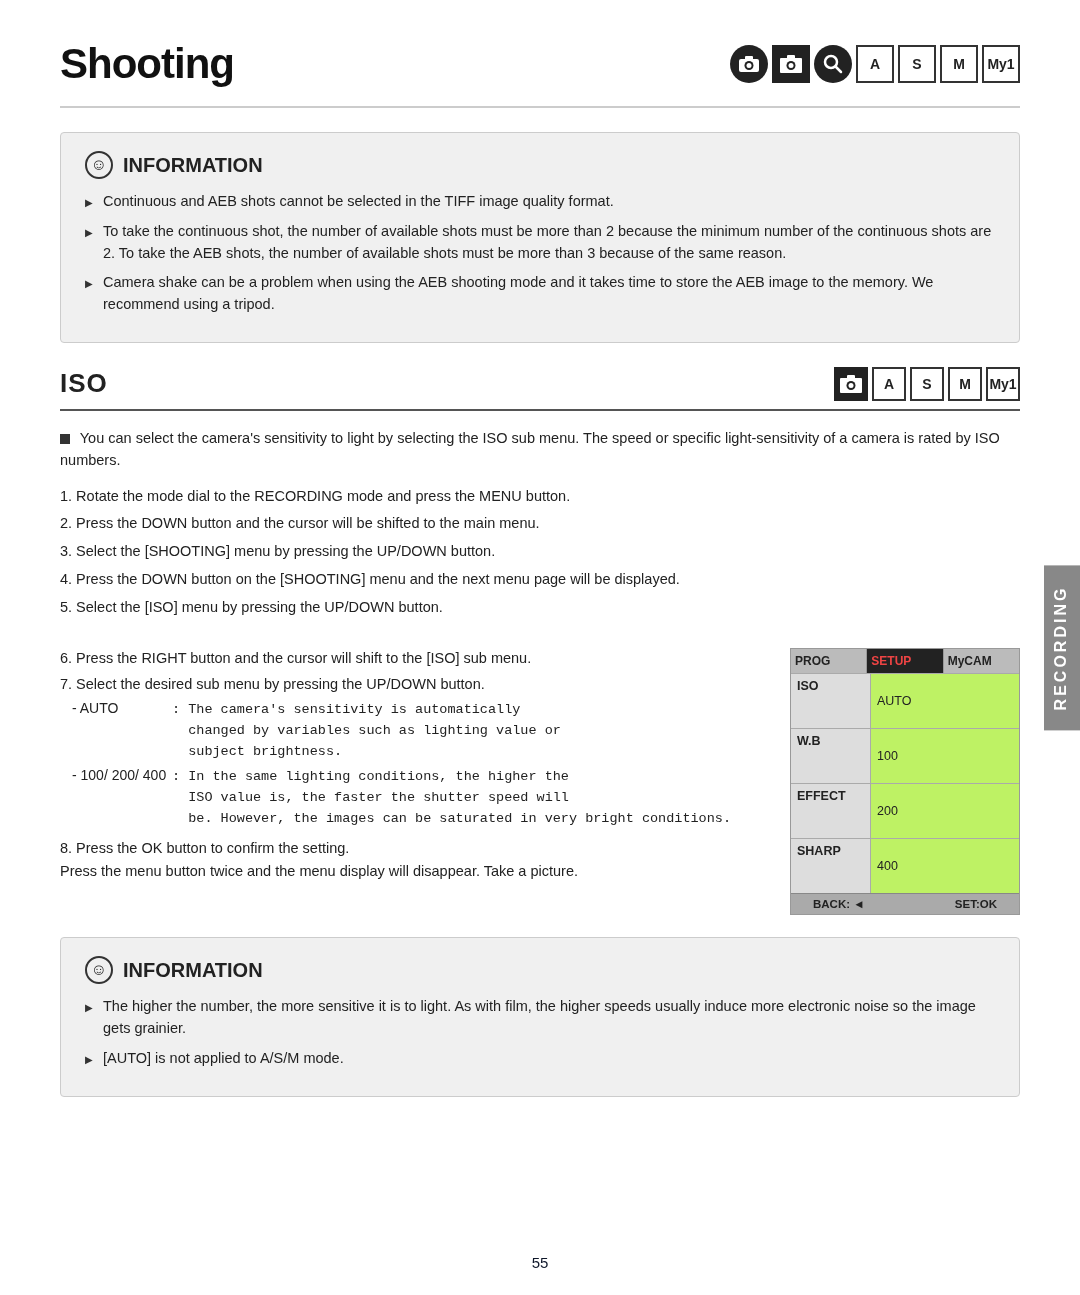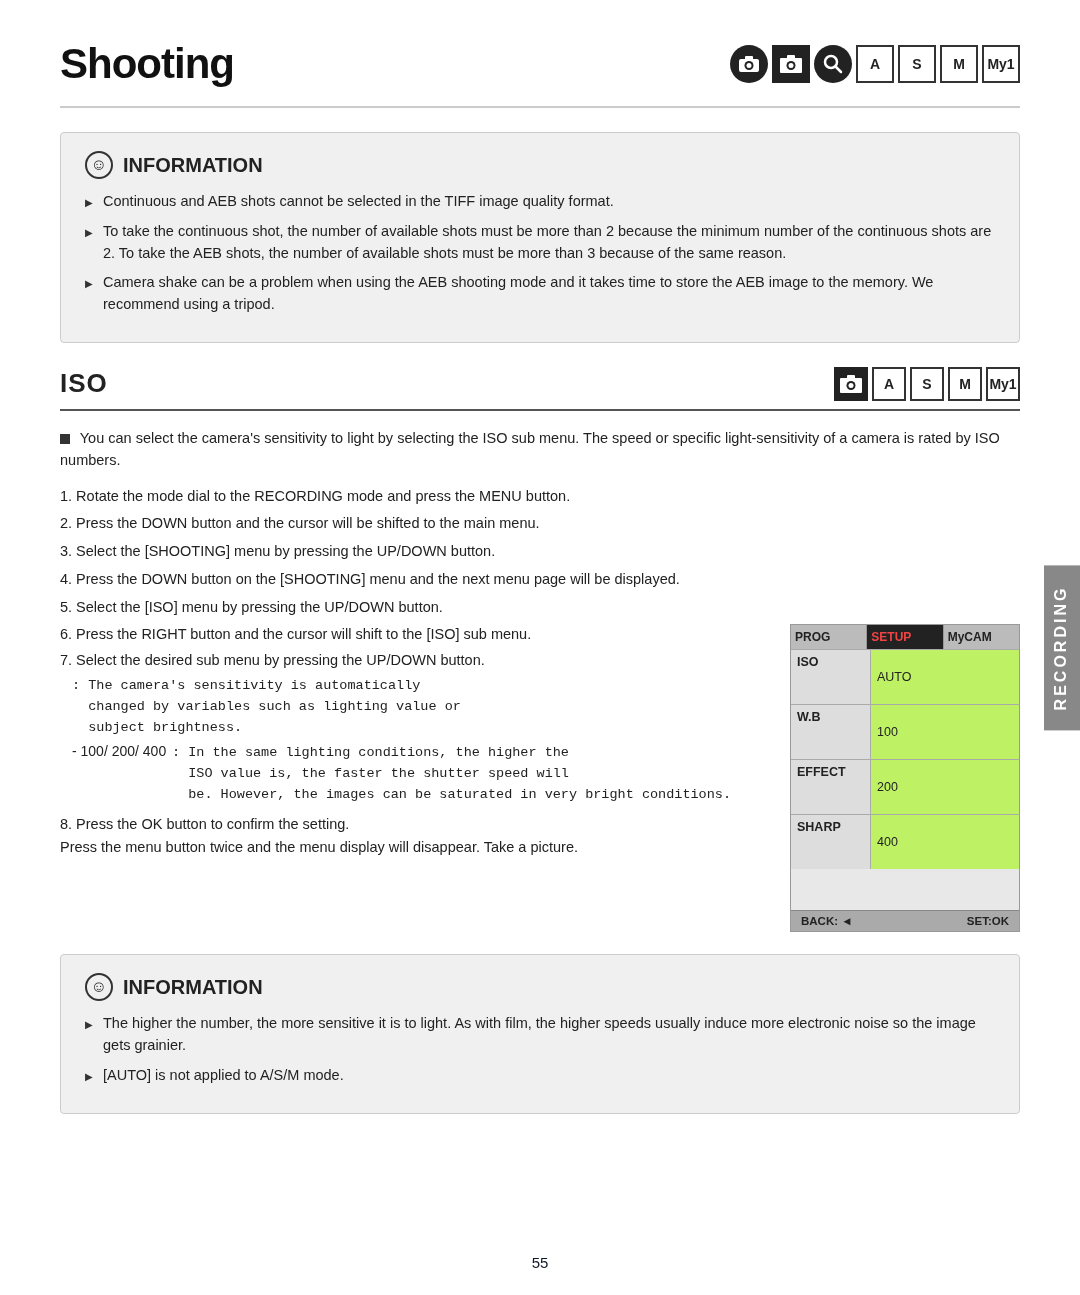--- a/index.html
+++ b/index.html
@@ -200,21 +200,21 @@
       width: 10px;
       height: 10px;
       background: #333;
       margin-right: 6px;
       vertical-align: middle;
     }
 
     .steps-list {
       list-style: none;
       padding: 0;
-      margin-bottom: 6px;
+      margin-bottom: 30px;
     }
 
     .steps-list li {
       margin-bottom: 6px;
       font-size: 14.5px;
       line-height: 1.5;
     }
 
     
     .camera-menu {
@@ -273,24 +273,23 @@
       padding: 20px 6px;
       font-size: 12.5px;
       background: #bef264;
     }
 
     .menu-footer {
       display: flex;
       justify-content: space-between;
       background: #aaa;
       border-top: 1px solid #888;
-      padding: 4px 10px;
+      padding: 4px 22px;
       font-size: 11.5px;
       font-weight: bold;
-      margin-top: 41px;
     }
 
     
     .recording-tab {
       position: absolute;
       right: 0;
       top: 50%;
       transform: translateY(-50%);
       background: #888;
       color: #fff;
@@ -437,20 +436,21 @@
       <li>4. Press the DOWN button on the [SHOOTING] menu and the next menu page will be displayed.</li>
       <li>5. Select the [ISO] menu by pressing the UP/DOWN button.</li>
     </ol>
 
     <div style="display:flex; gap:24px; align-items:flex-start;">
       <div style="flex:1;">
         <p class="step6-area">6. Press the RIGHT button and the cursor will shift to the [ISO] sub menu.</p>
         <p class="step6-area">7. Select the desired sub menu by pressing the UP/DOWN button.</p>
 
         <div class="desc-block">
+          <div class="desc-left">- AUTO</div>
           <div class="desc-right">: The camera's sensitivity is automatically<br>&nbsp;&nbsp;changed by variables such as lighting value or<br>&nbsp;&nbsp;subject brightness.</div>
         </div>
 
         <div class="desc-block">
           <div class="desc-left">- 100/ 200/ 400</div>
           <div class="desc-right">: In the same lighting conditions, the higher the<br>&nbsp;&nbsp;ISO value is, the faster the shutter speed will<br>&nbsp;&nbsp;be. However, the images can be saturated in very bright conditions.</div>
         </div>
 
         <div class="step8">
           <p>8. Press the OK button to confirm the setting.</p>

